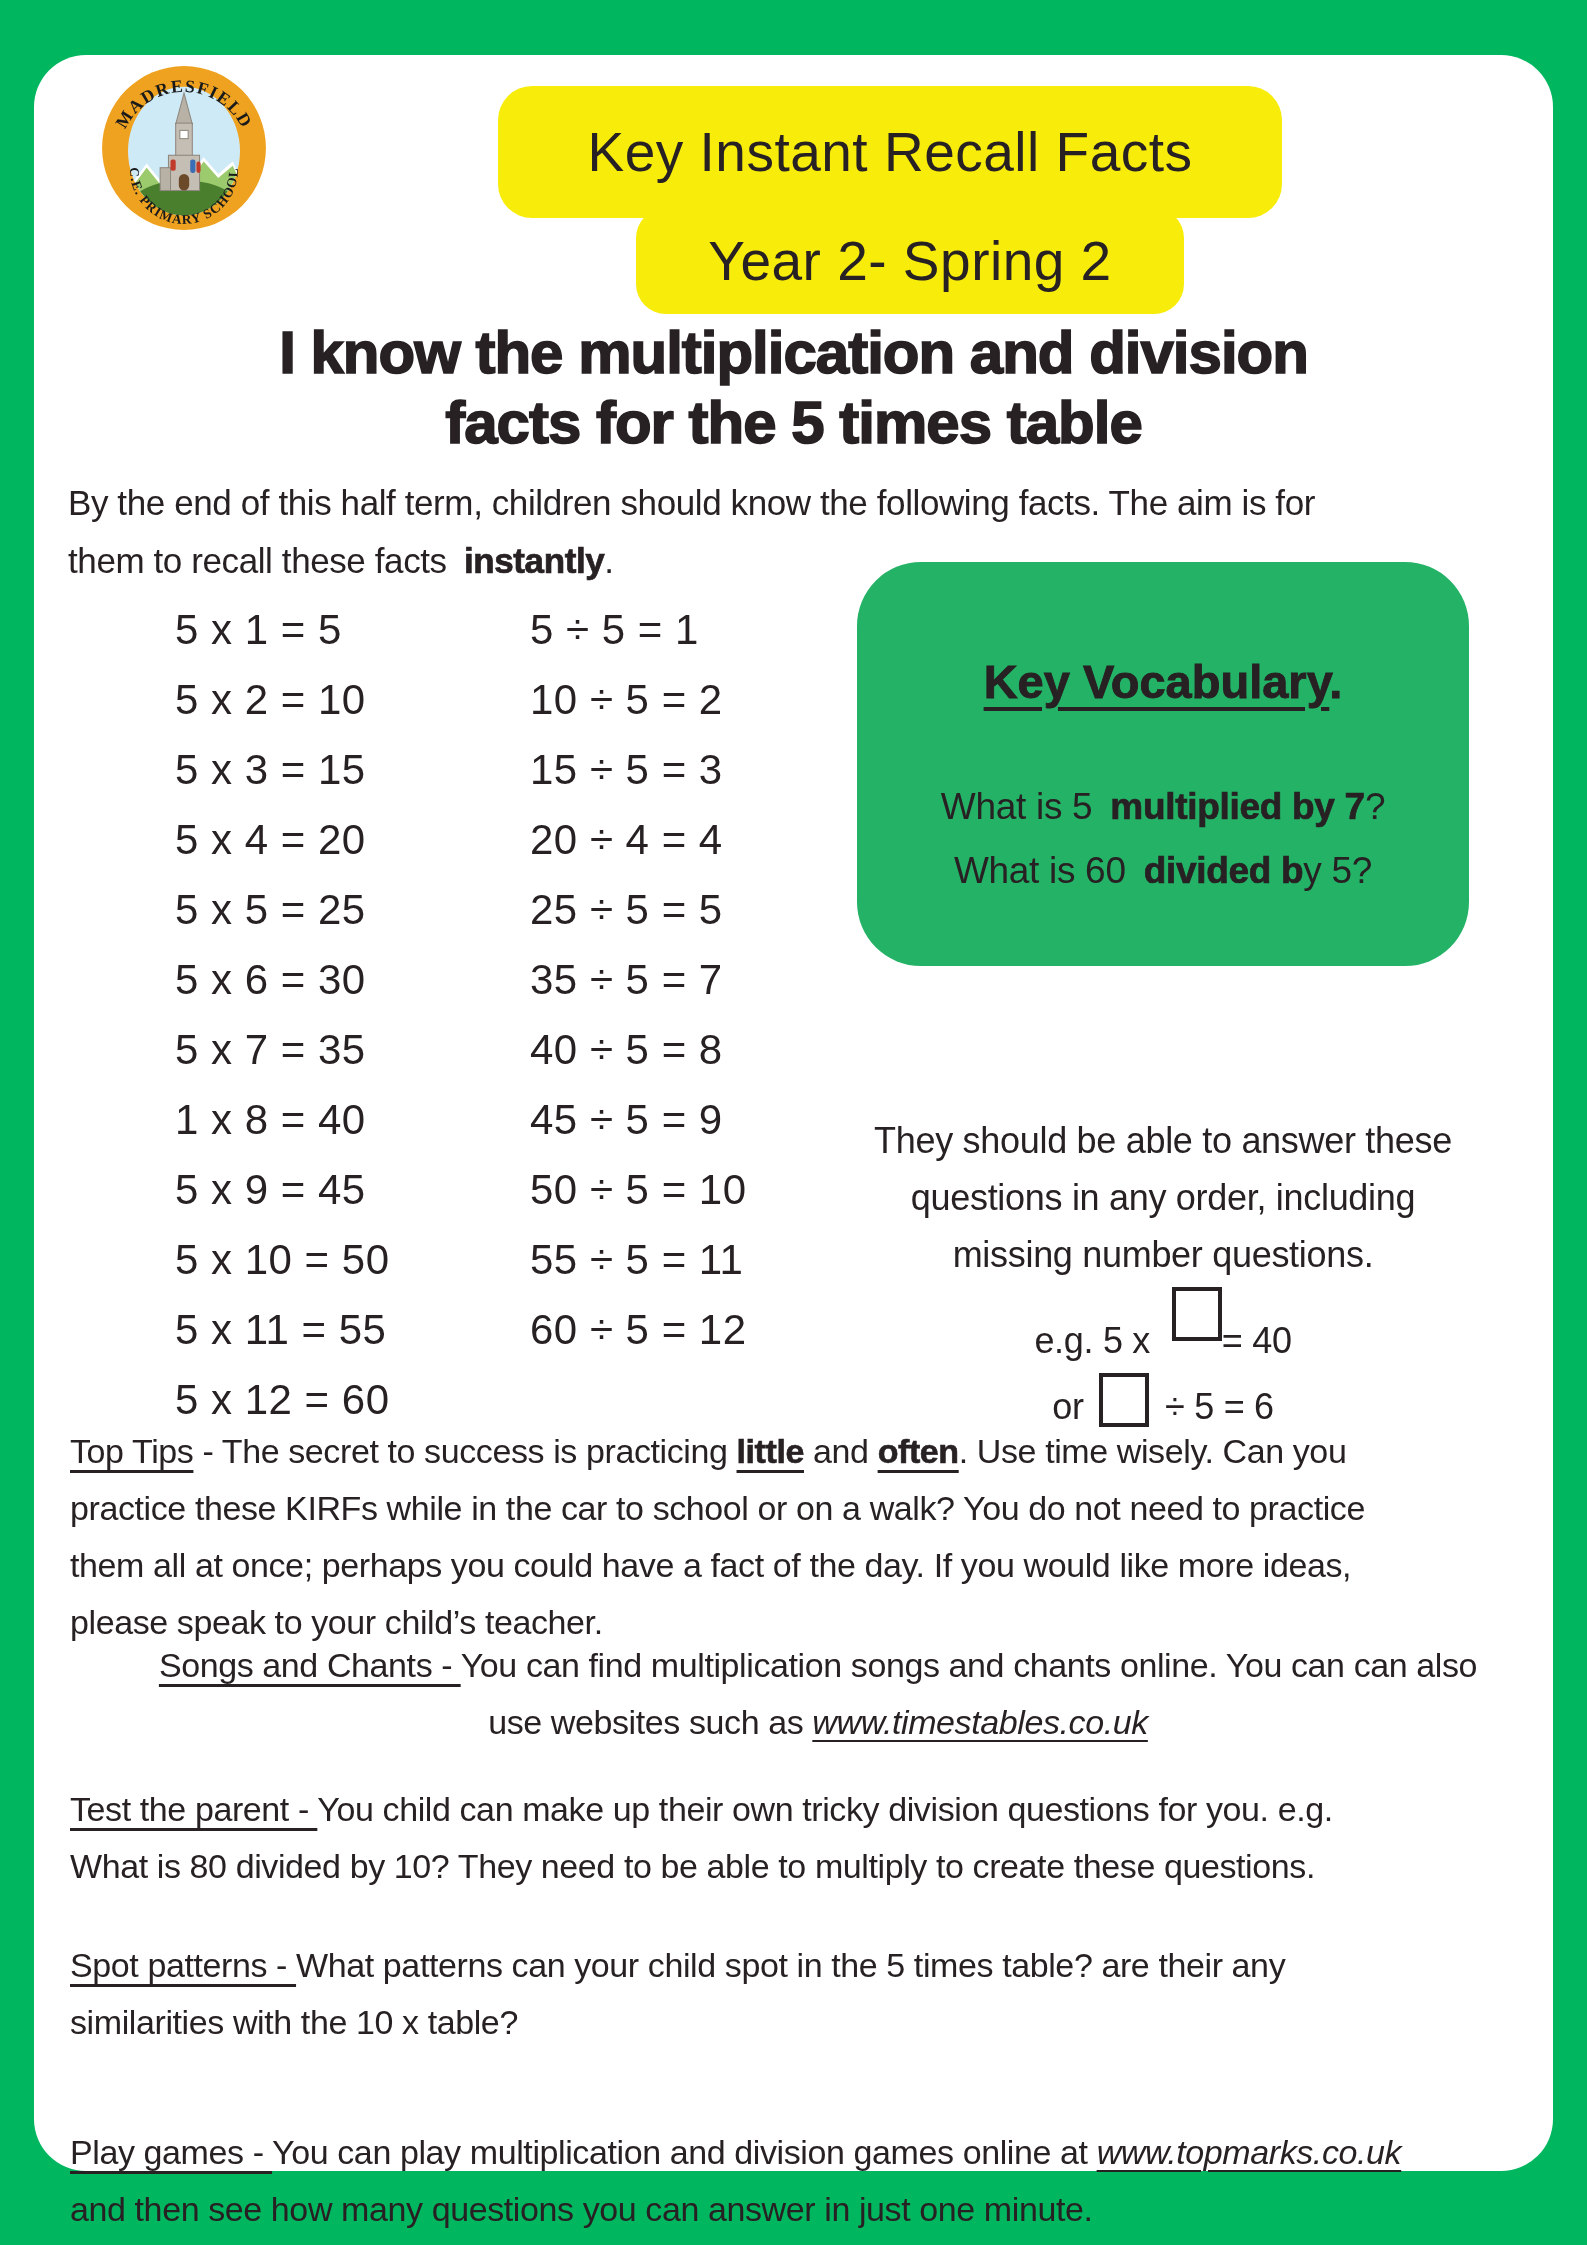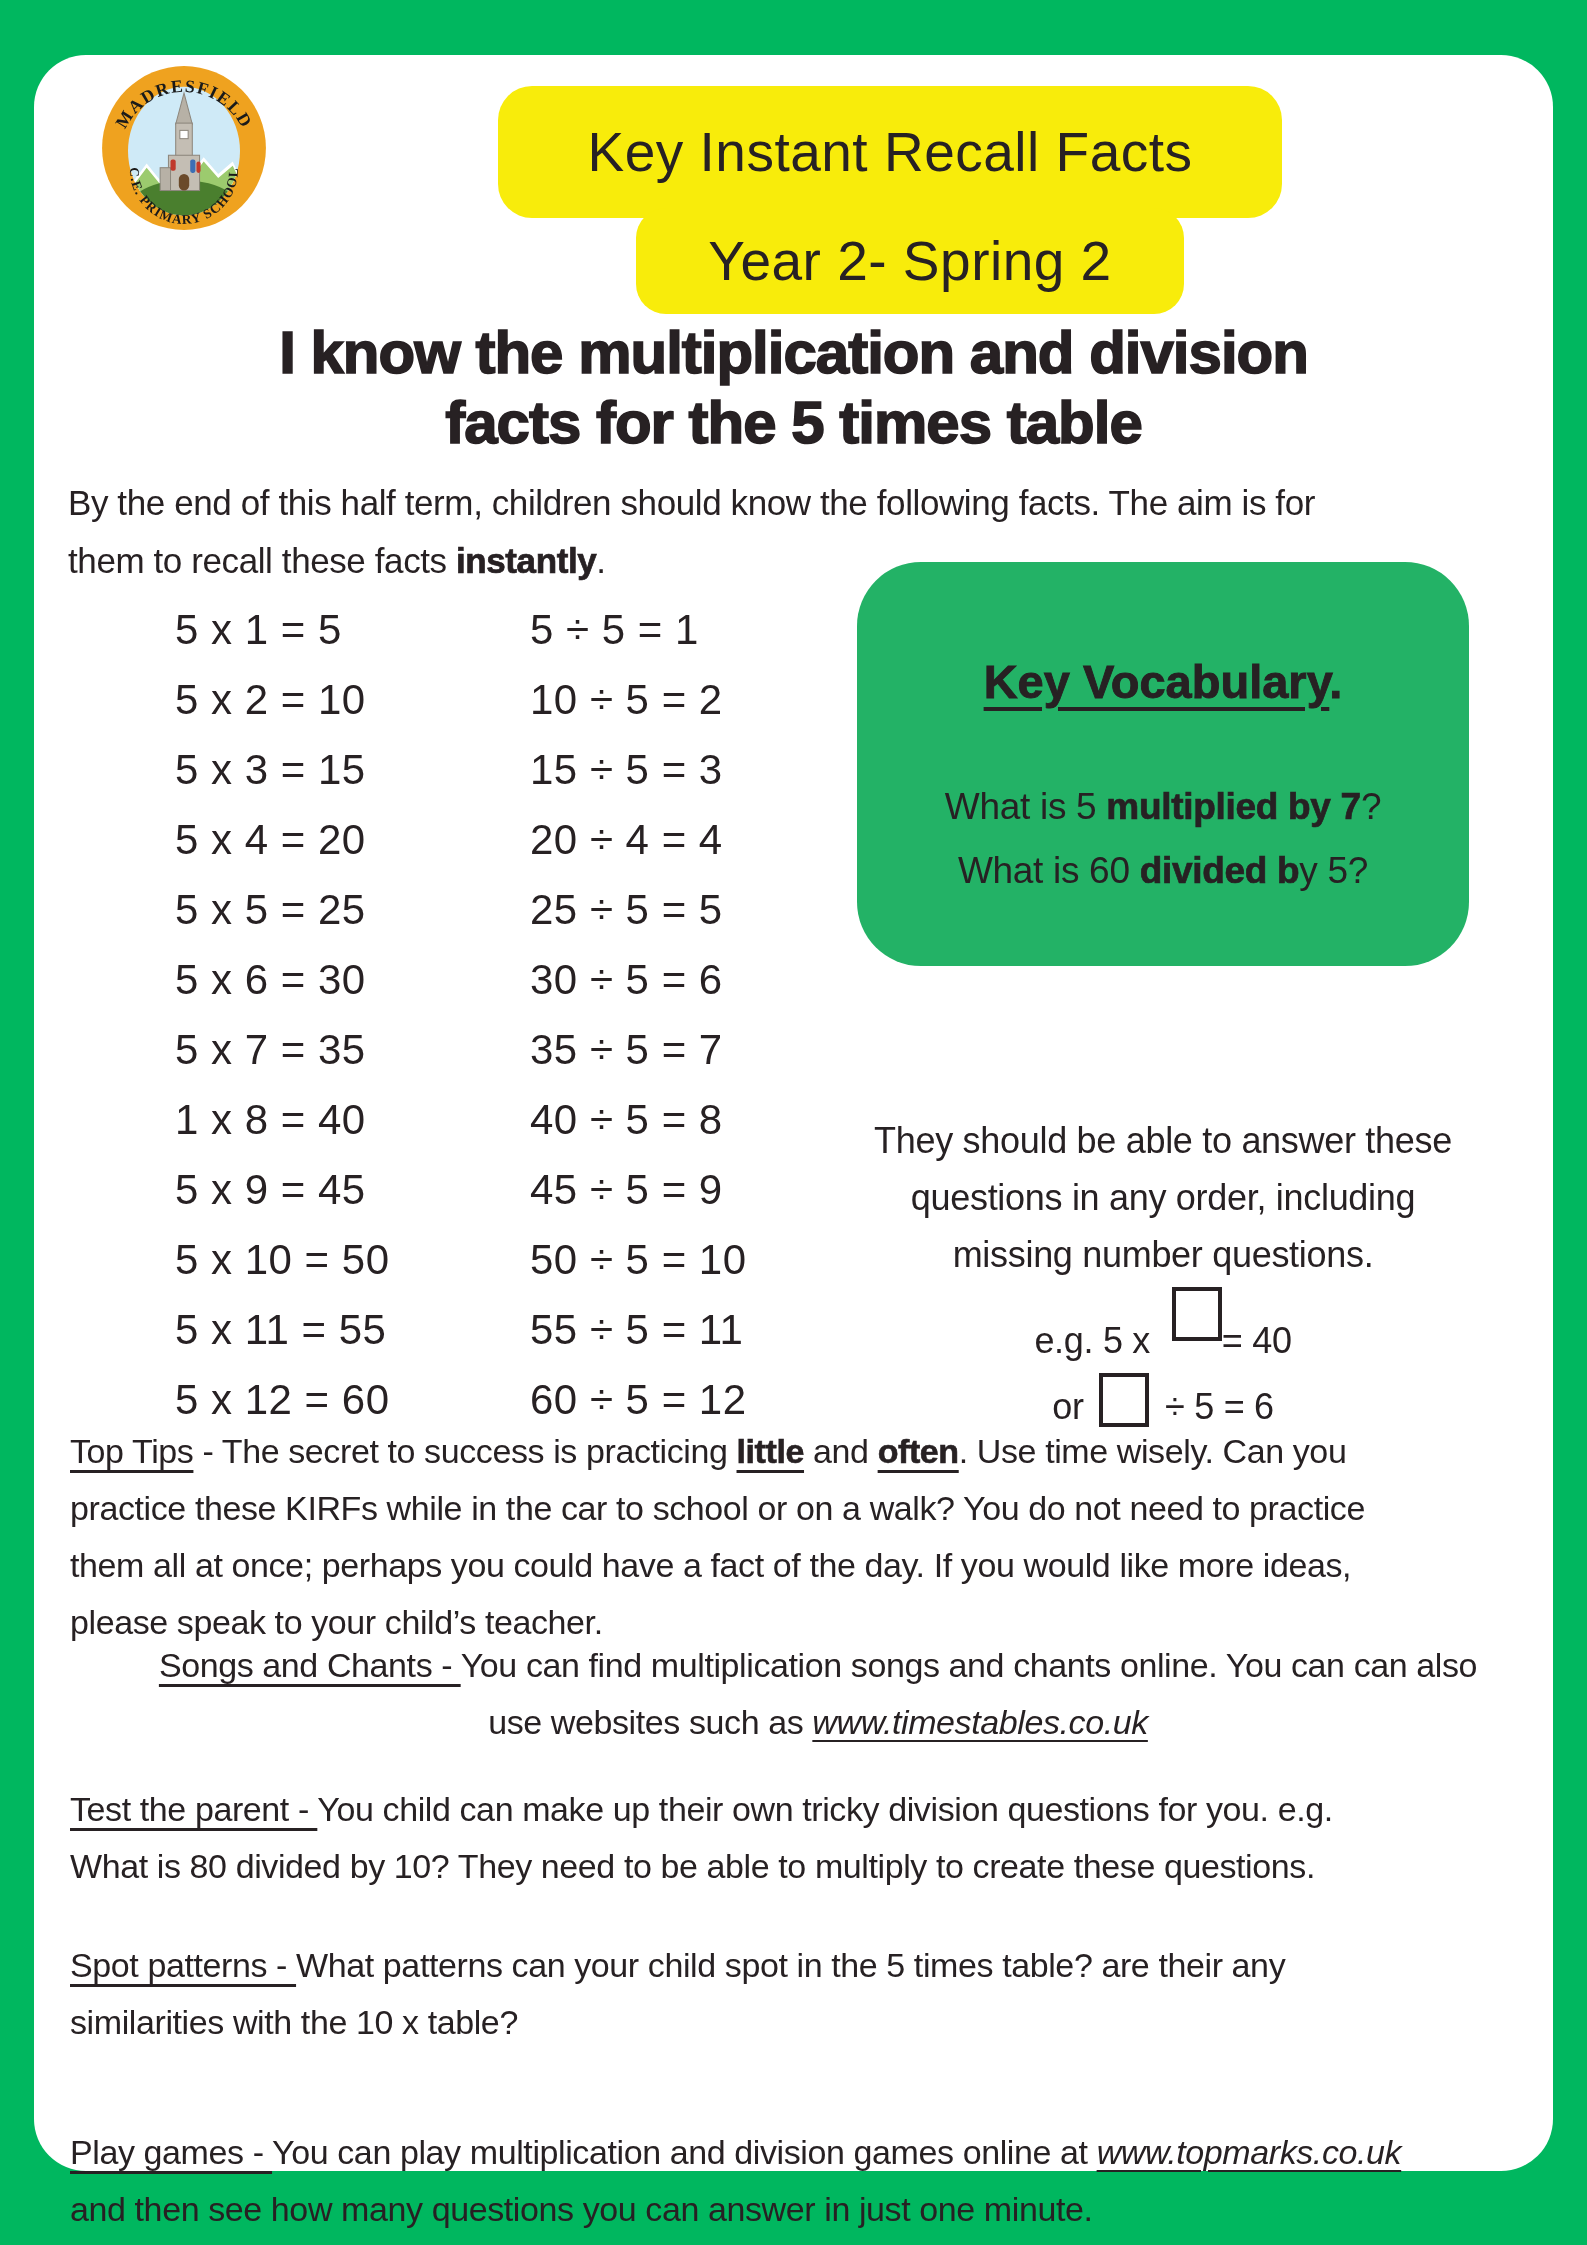--- a/index.html
+++ b/index.html
@@ -21,21 +21,21 @@
   .ybox{position:absolute;background:var(--highlight_yellow);display:flex;align-items:center;justify-content:center;font-size:55px;letter-spacing:.5px;}
   #ybox1{left:498px;top:86px;width:784px;height:132px;border-radius:34px;}
   #ybox2{left:636px;top:208px;width:548px;height:106px;border-radius:30px;}
   .logo{position:absolute;left:100px;top:64px;width:168px;height:168px;}
   
   .heading{position:absolute;left:0;top:318px;width:1587px;text-align:center;
     font-weight:bold;font-size:60px;line-height:70px;letter-spacing:-1px;
     -webkit-text-stroke:1.6px var(--ink);}
   
   .intro{position:absolute;left:68px;top:474px;width:1480px;font-size:35px;line-height:58px;letter-spacing:-.4px;white-space:nowrap;}
-  .intro .b,.b{font-weight:bold;-webkit-text-stroke:.7px var(--ink);}
+  .intro .b,.b{font-weight:bold;margin-left:8px;-webkit-text-stroke:.7px var(--ink);}
   
   .factcol{position:absolute;top:595px;}
   #facts-mult{left:175px;}
   #facts-div{left:530px;}
   .fact{height:70px;display:flex;align-items:center;font-size:42px;letter-spacing:.5px;}
   
   .vocab{position:absolute;left:857px;top:562px;width:612px;height:404px;background:var(--vocab_green);border-radius:64px;text-align:center;}
   .vocab-title{margin-top:92px;font-size:47px;font-weight:bold;-webkit-text-stroke:.9px var(--ink);}
   .vocab-title .u{text-decoration:underline;text-decoration-thickness:3.5px;text-underline-offset:9px;}
   .vocab-qs{margin-top:66px;font-size:37px;line-height:64px;letter-spacing:-.3px;}
@@ -124,21 +124,20 @@
       <div class="fact">5 x 10 = 50</div>
       <div class="fact">5 x 11 = 55</div>
       <div class="fact">5 x 12 = 60</div>
     </div>
   <div class="factcol" id="facts-div">
       <div class="fact">5 ÷ 5 = 1</div>
       <div class="fact">10 ÷ 5 = 2</div>
       <div class="fact">15 ÷ 5 = 3</div>
       <div class="fact">20 ÷ 4 = 4</div>
       <div class="fact">25 ÷ 5 = 5</div>
-      <div class="fact">30 ÷ 5 = 6</div>
       <div class="fact">35 ÷ 5 = 7</div>
       <div class="fact">40 ÷ 5 = 8</div>
       <div class="fact">45 ÷ 5 = 9</div>
       <div class="fact">50 ÷ 5 = 10</div>
       <div class="fact">55 ÷ 5 = 11</div>
       <div class="fact">60 ÷ 5 = 12</div>
     </div>
 
   <div class="vocab">
     <div class="vocab-title"><span class="u">Key Vocabulary</span><span>.</span></div>

